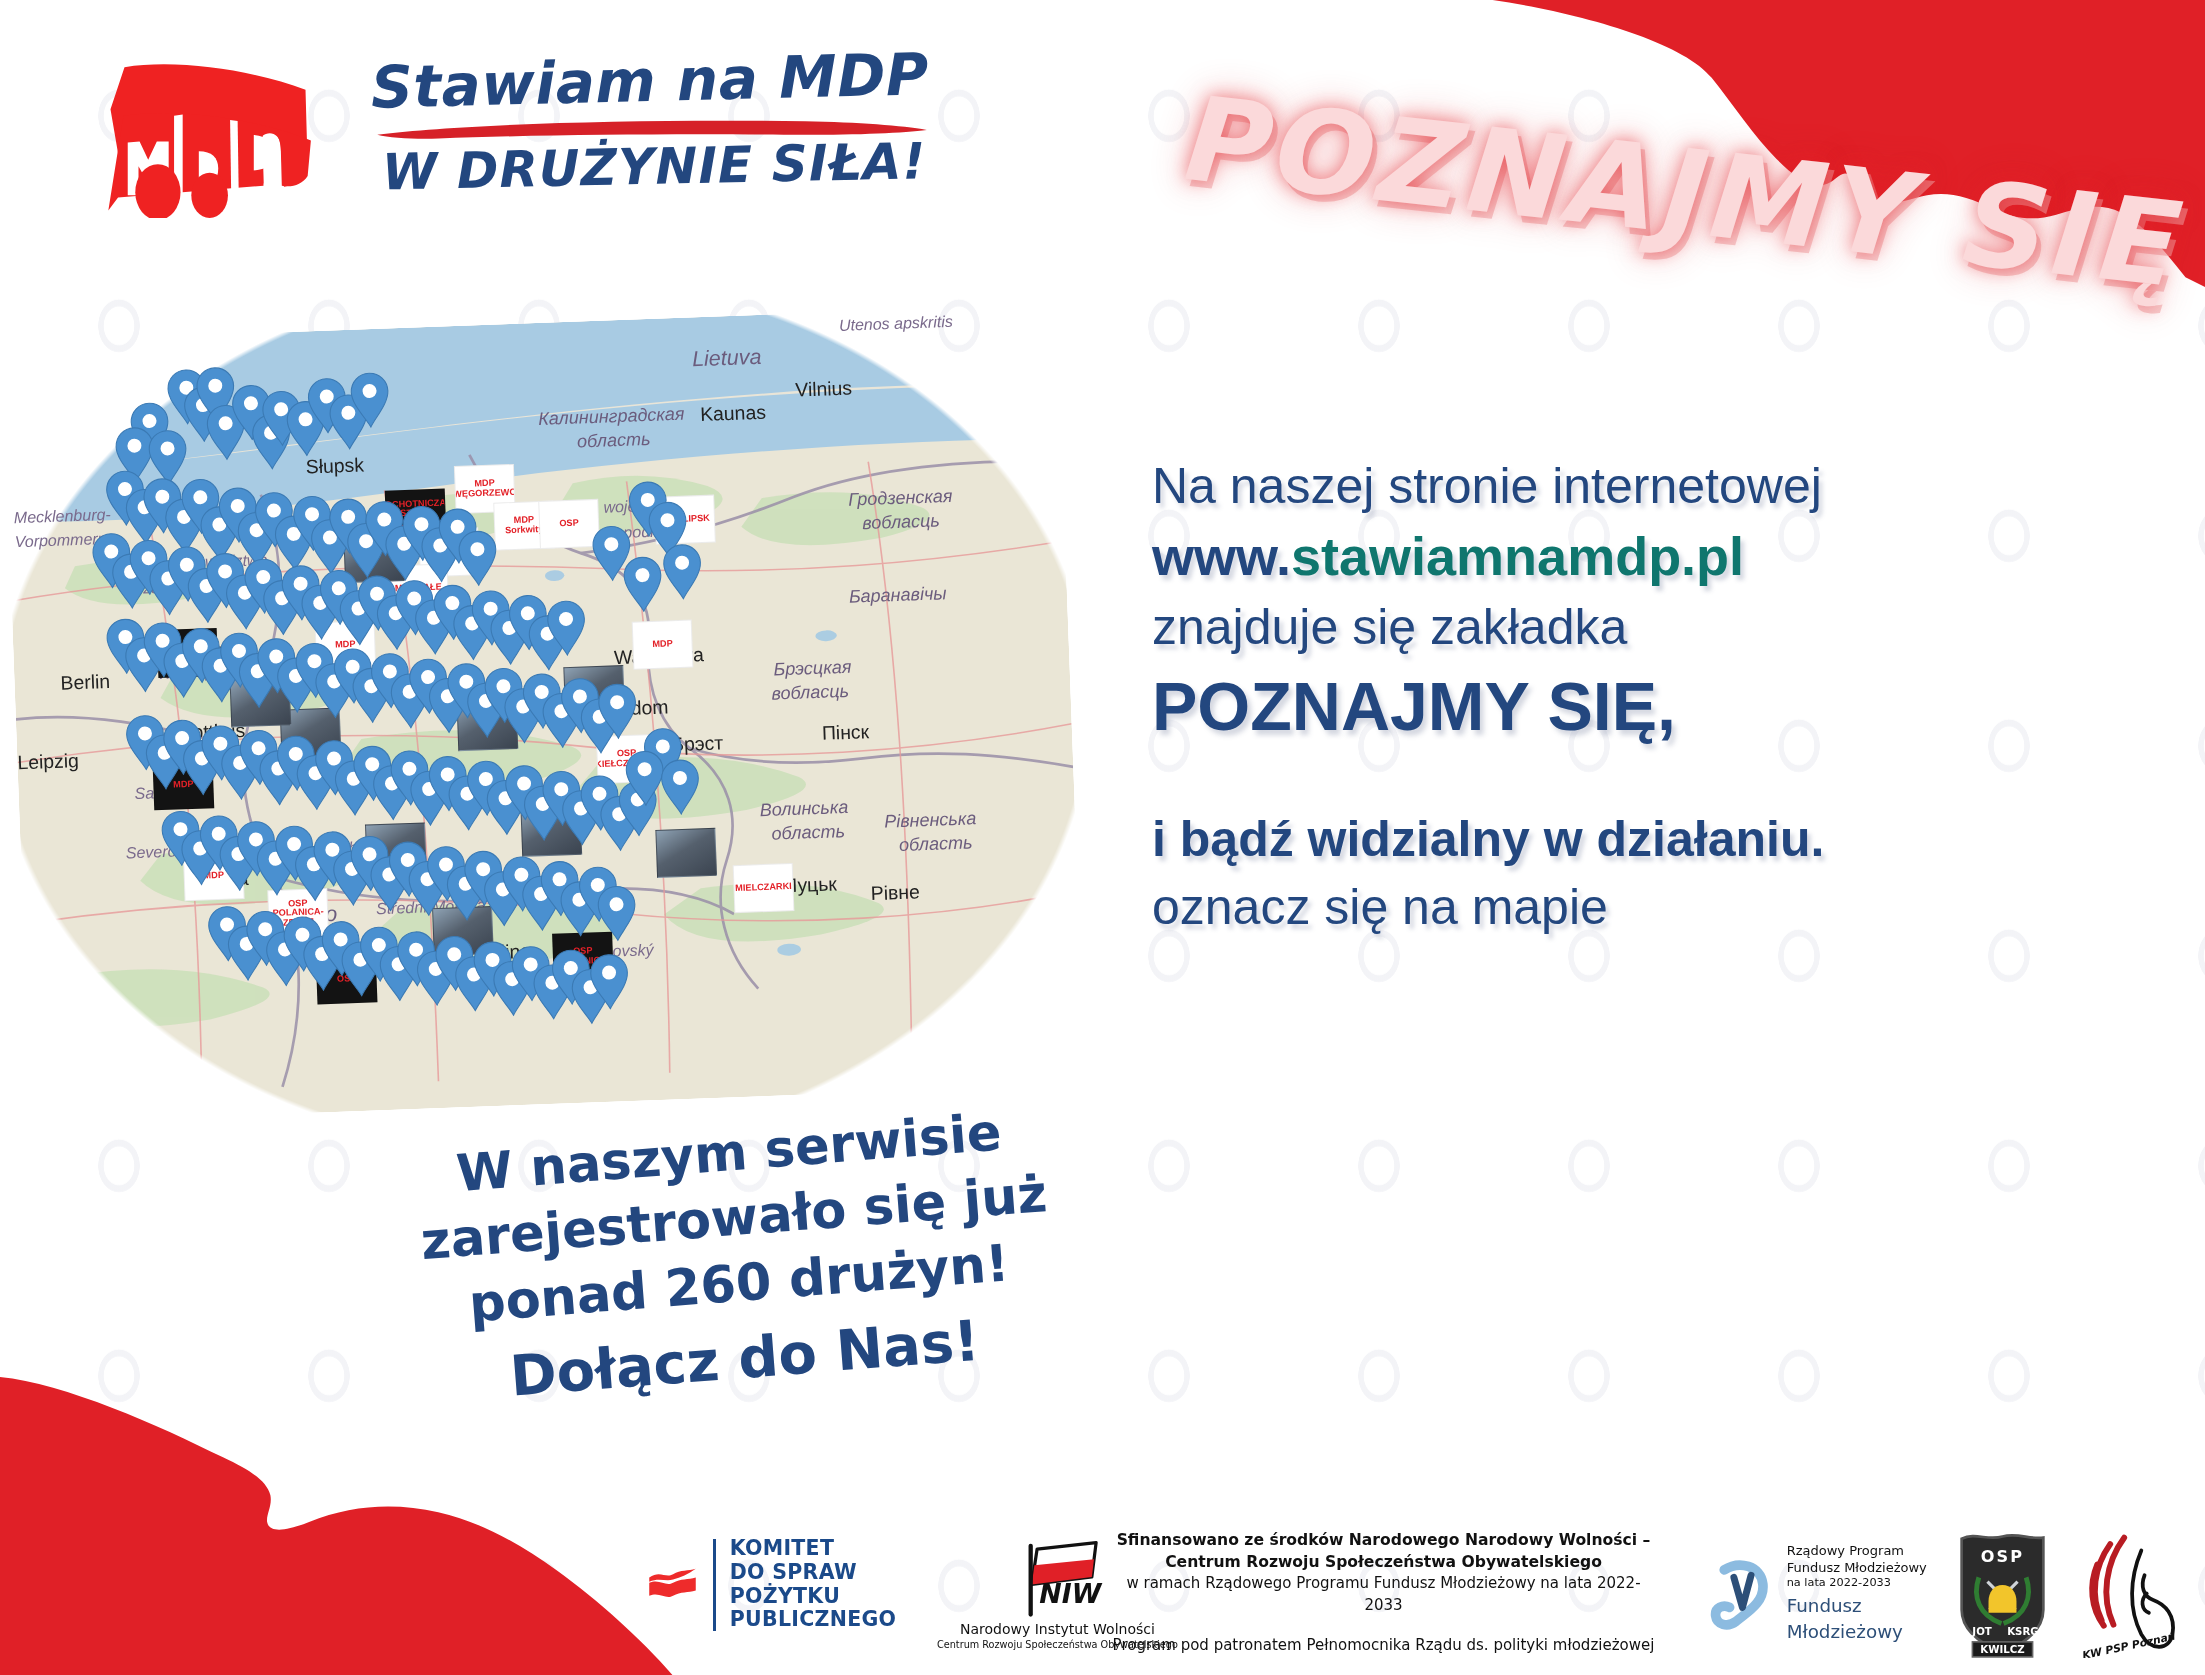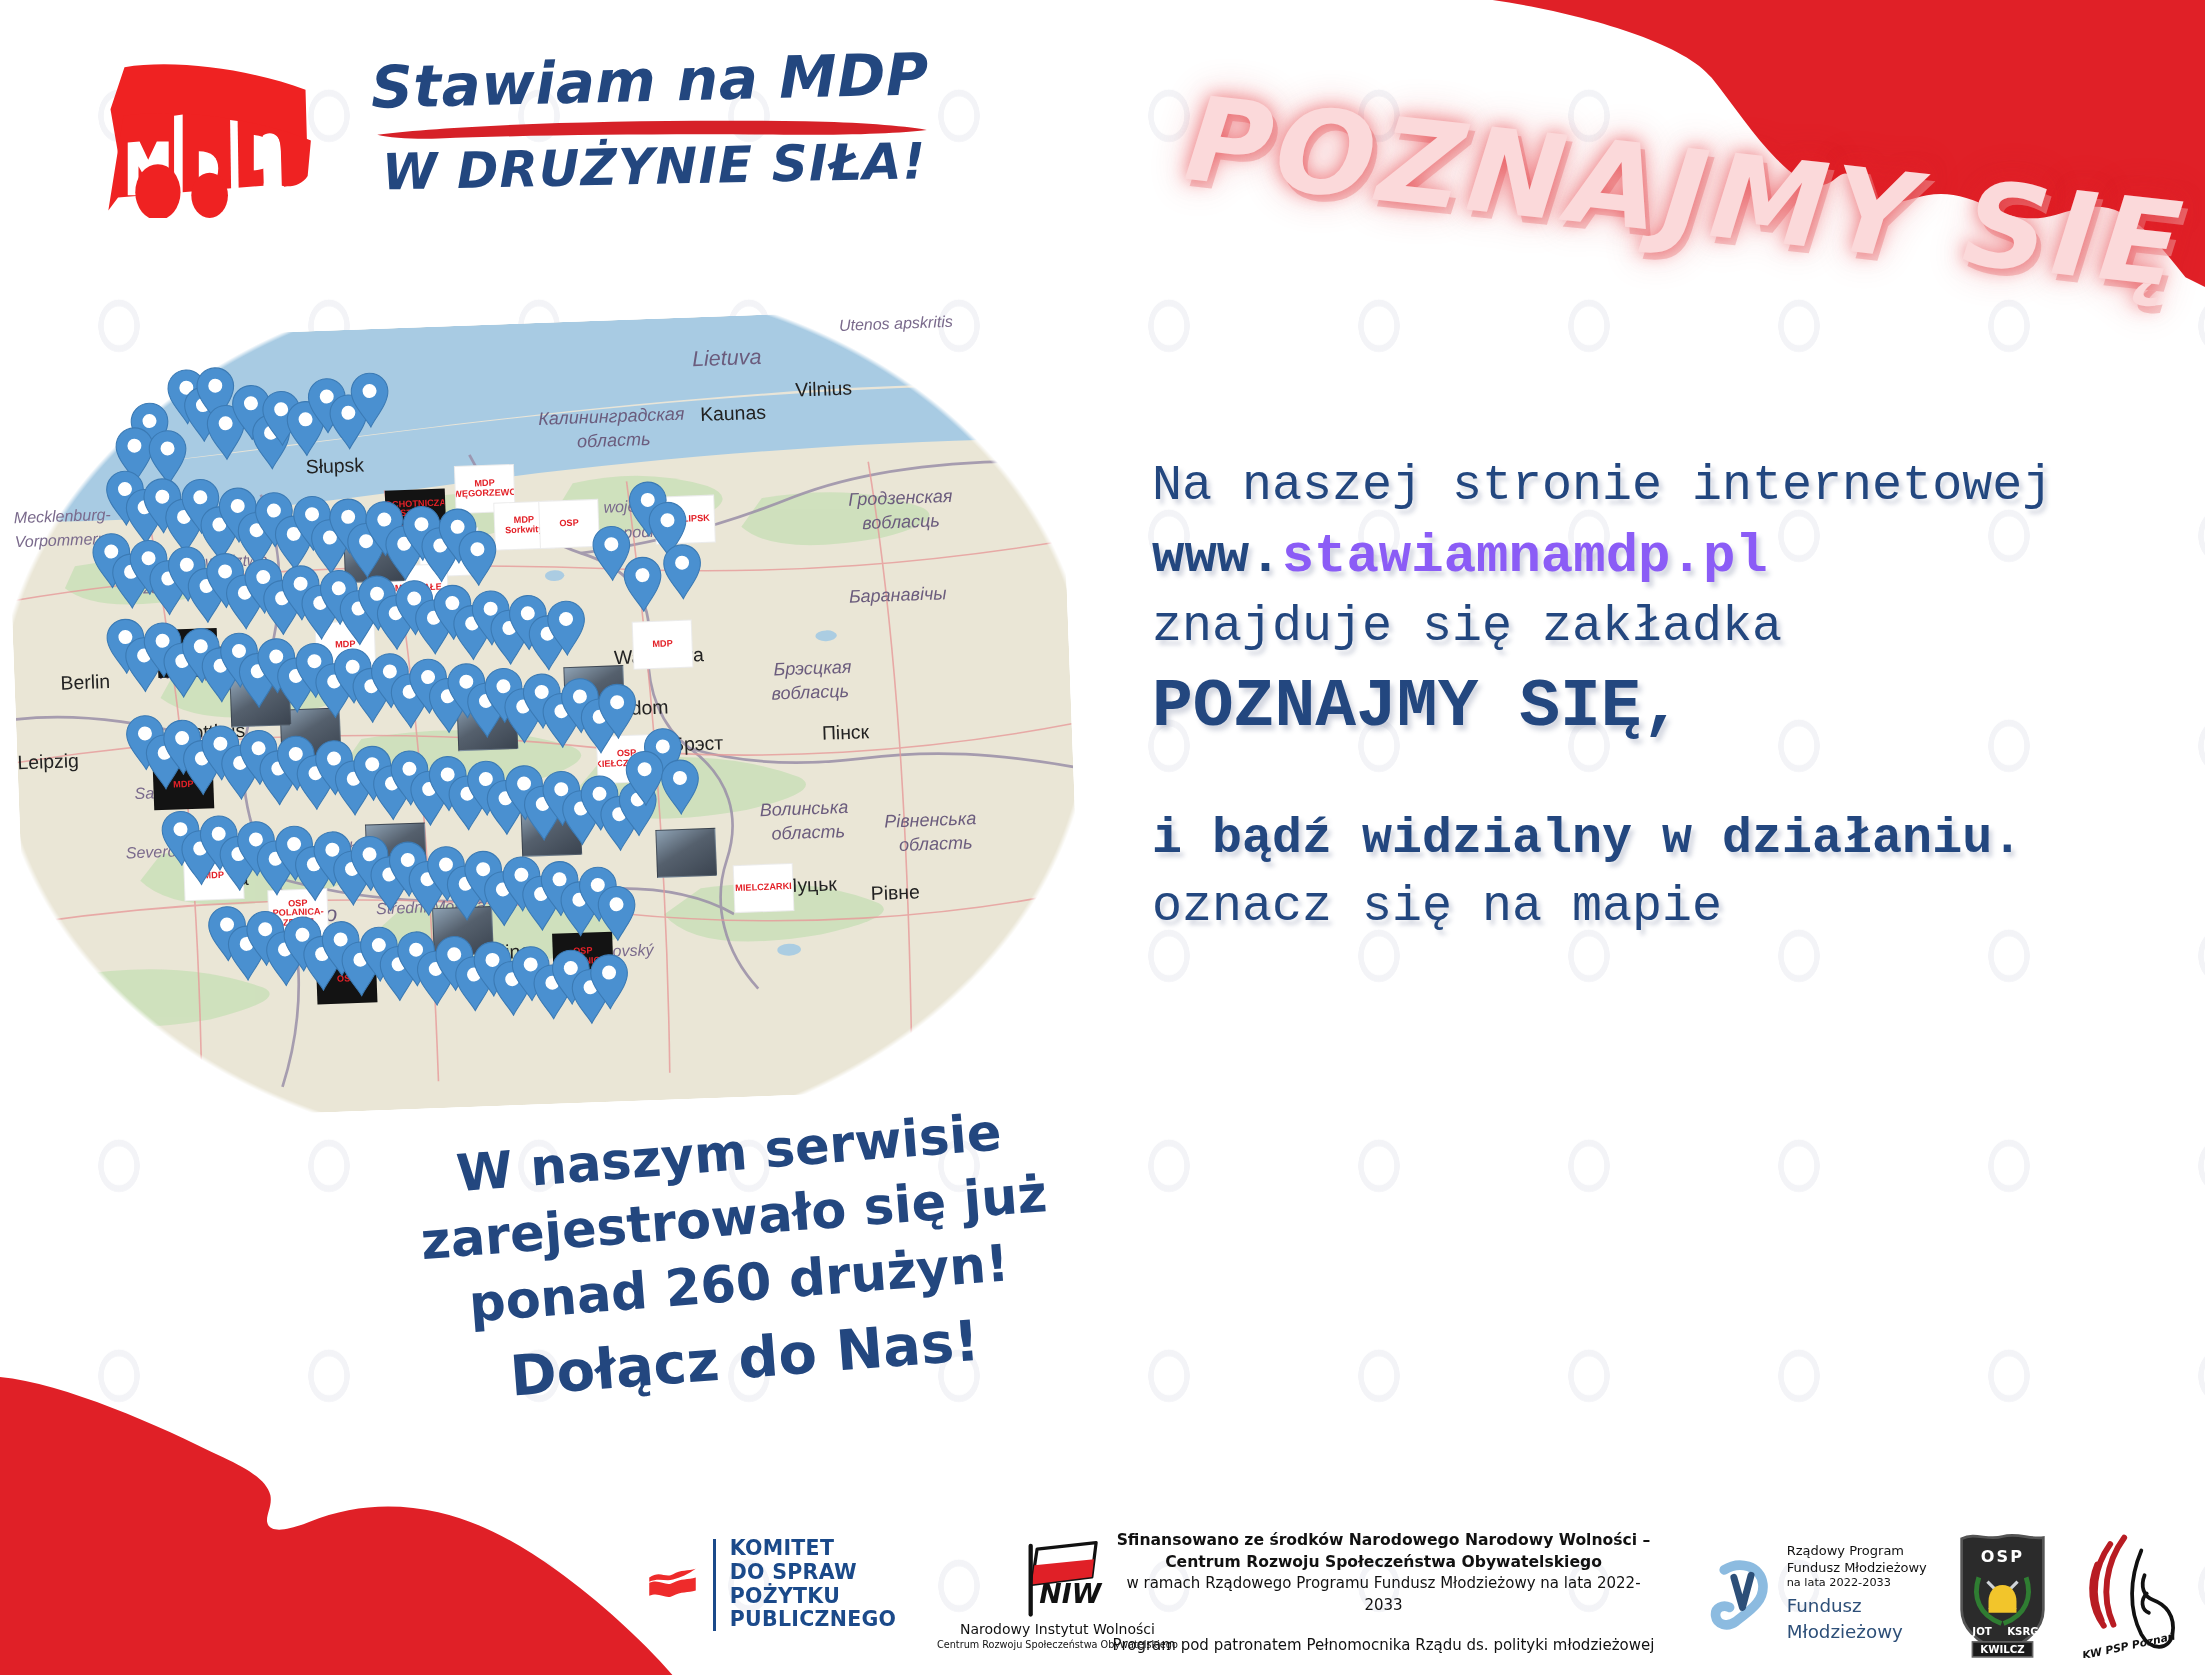--- a/index.html
+++ b/index.html
@@ -112,31 +112,31 @@
     color:#23477f;
     text-align:center;
     line-height:1.28;
   }
   #left-headline .l{display:block;font-size:51px;white-space:nowrap;}
   #left-headline .big{font-size:56px;margin-top:7.5px;}
 
   
   #right-col{
     position:absolute;left:1152px;top:452px;width:937px;z-index:6;
-    font-family:Liberation Mono, monospace;
+    font-family:Liberation Sans, sans-serif;
     color:#23477f;
   }
   #right-col p{margin:0;}
   .rc-line{
     font-size:50px;line-height:1.36;white-space:nowrap;
     text-shadow:3.8px 4.8px 4.3px rgba(120,130,160,0.30);
   }
   .rc-url{font-weight:bold;font-size:54px;line-height:1.36;white-space:nowrap;
     text-shadow:3.8px 4.8px 4.3px rgba(120,130,160,0.30);}
-  .rc-url .red{color:#8b5cf6;}
+  .rc-url .red{color:#0f766e;}
   .rc-tab{
     font-weight:bold;font-size:68px;line-height:1.35;white-space:nowrap;margin-top:13px;
     text-shadow:3.8px 5.4px 4.8px rgba(120,130,160,0.32);
   }
   .rc-gap{height:52px;}
   .rc-strong{font-weight:bold;}
 
   
   #footer{position:absolute;left:0;bottom:0;width:2205px;height:178px;z-index:7;}
 

